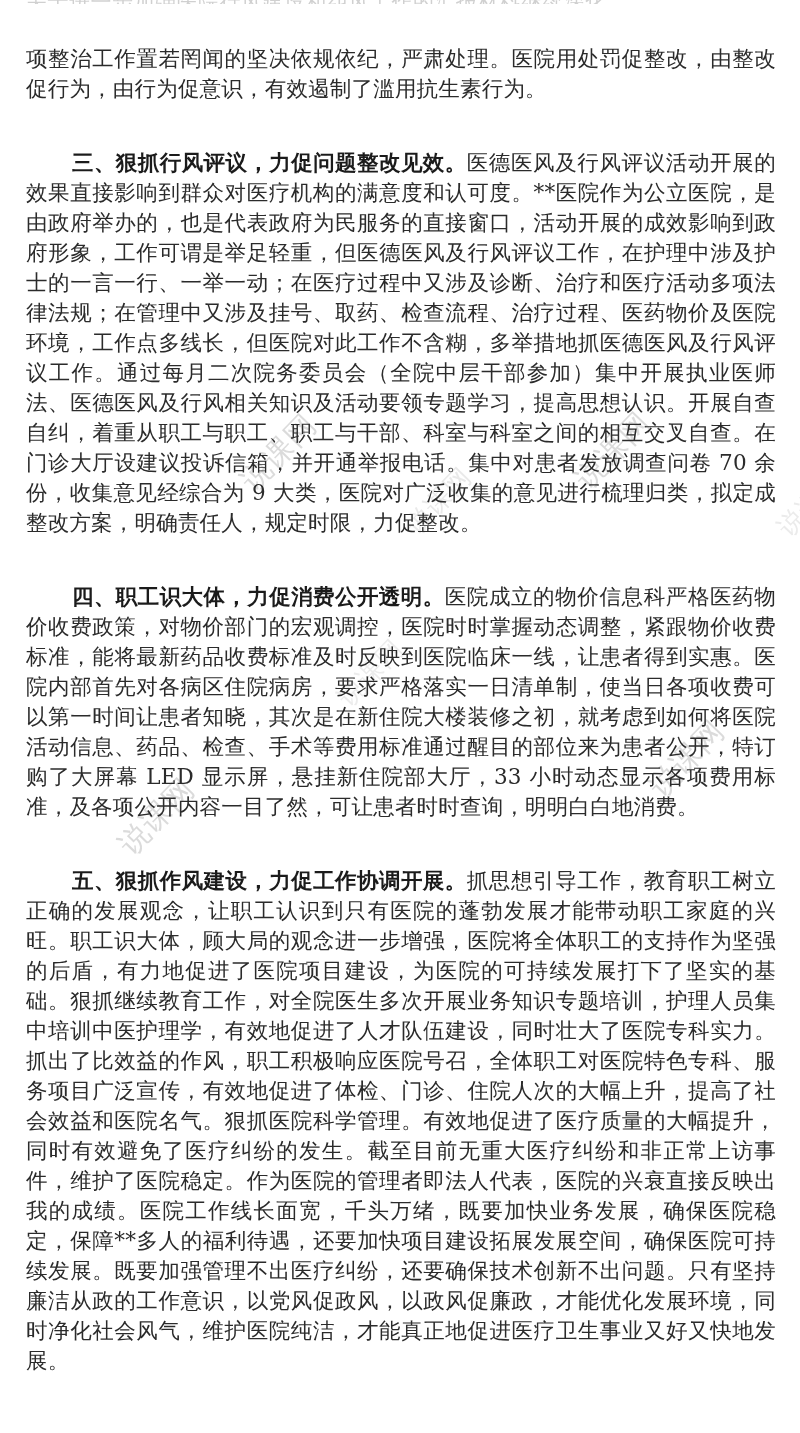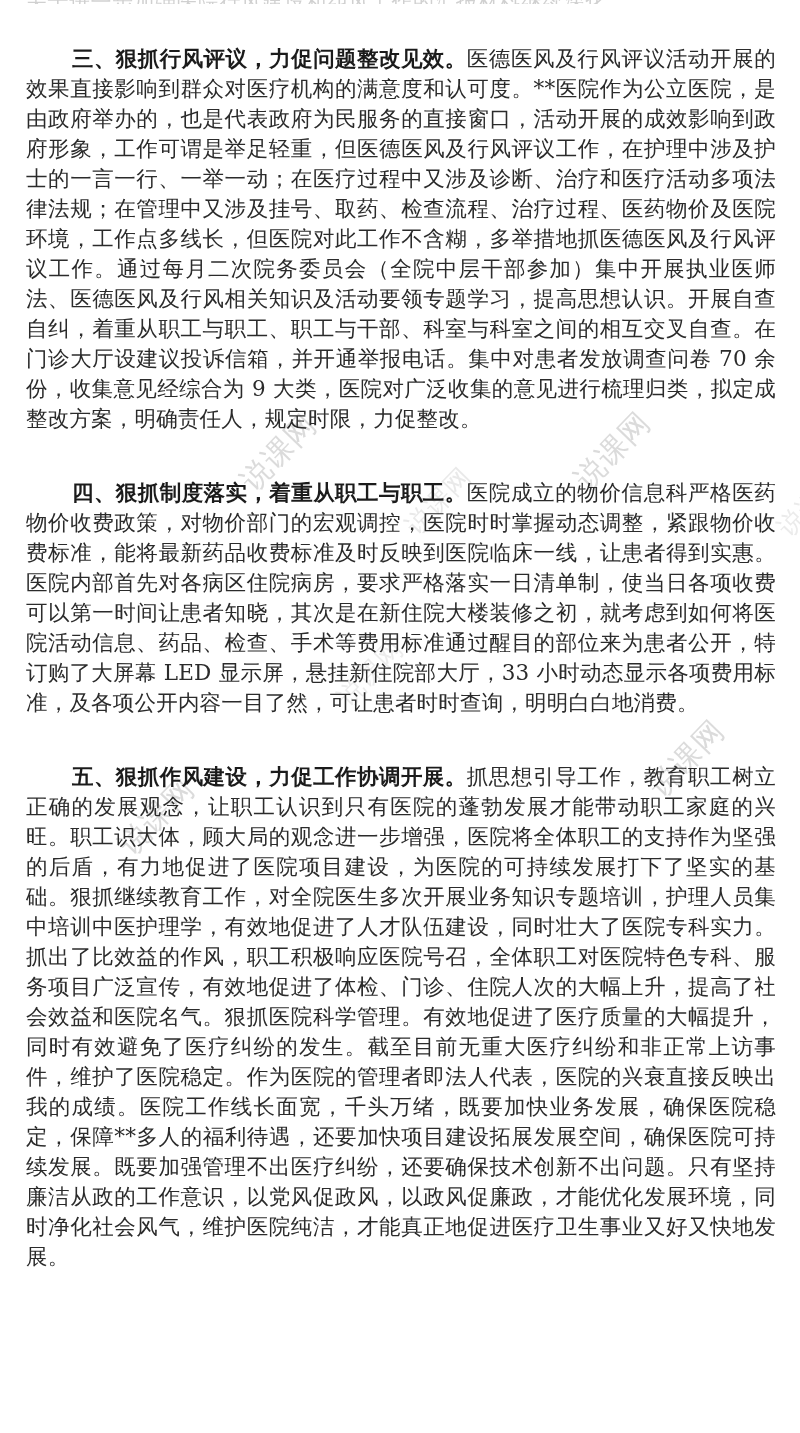--- a/index.html
+++ b/index.html
@@ -109,27 +109,30 @@
   <div class="watermark wm-1">说课网</div>
   <div class="watermark wm-2">说课网</div>
   <div class="watermark wm-3">说课网</div>
   <div class="watermark wm-4">说课网</div>
   <div class="watermark wm-5">说课网</div>
   <div class="watermark wm-6">说课网</div>
   <div class="watermark wm-7">说课网</div>
 
   <div class="content">
 
+    <p class="para">
+      <span class="body-run">项整治工作置若罔闻的坚决依规依纪，严肃处理。医院用处罚促整改，由整改促行为，由行为促意识，有效遏制了滥用抗生素行为。</span>
+    </p>
 
     <p class="para indent">
       <span class="heading">三、狠抓行风评议，力促问题整改见效。</span><span class="body-run">医德医风及行风评议活动开展的效果直接影响到群众对医疗机构的满意度和认可度。**医院作为公立医院，是由政府举办的，也是代表政府为民服务的直接窗口，活动开展的成效影响到政府形象，工作可谓是举足轻重，但医德医风及行风评议工作，在护理中涉及护士的一言一行、一举一动；在医疗过程中又涉及诊断、治疗和医疗活动多项法律法规；在管理中又涉及挂号、取药、检查流程、治疗过程、医药物价及医院环境，工作点多线长，但医院对此工作不含糊，多举措地抓医德医风及行风评议工作。通过每月二次院务委员会（全院中层干部参加）集中开展执业医师法、医德医风及行风相关知识及活动要领专题学习，提高思想认识。开展自查自纠，着重从职工与职工、职工与干部、科室与科室之间的相互交叉自查。在门诊大厅设建议投诉信箱，并开通举报电话。集中对患者发放调查问卷 70 余份，收集意见经综合为 9 大类，医院对广泛收集的意见进行梳理归类，拟定成整改方案，明确责任人，规定时限，力促整改。</span>
     </p>
 
     <p class="para indent">
-      <span class="heading">四、狠抓制度落实，着重从职工与职工。</span><span class="body-run">医院成立的物价信息科严格医药物价收费政策，对物价部门的宏观调控，医院时时掌握动态调整，紧跟物价收费标准，能将最新药品收费标准及时反映到医院临床一线，让患者得到实惠。医院内部首先对各病区住院病房，要求严格落实一日清单制，使当日各项收费可以第一时间让患者知晓，其次是在新住院大楼装修之初，就考虑到如何将医院活动信息、药品、检查、手术等费用标准通过醒目的部位来为患者公开，特订购了大屏幕 LED 显示屏，悬挂新住院部大厅，33 小时动态显示各项费用标准，及各项公开内容一目了然，可让患者时时查询，明明白白地消费。</span>
+      <span class="heading">四、职工识大体，力促消费公开透明。</span><span class="body-run">医院成立的物价信息科严格医药物价收费政策，对物价部门的宏观调控，医院时时掌握动态调整，紧跟物价收费标准，能将最新药品收费标准及时反映到医院临床一线，让患者得到实惠。医院内部首先对各病区住院病房，要求严格落实一日清单制，使当日各项收费可以第一时间让患者知晓，其次是在新住院大楼装修之初，就考虑到如何将医院活动信息、药品、检查、手术等费用标准通过醒目的部位来为患者公开，特订购了大屏幕 LED 显示屏，悬挂新住院部大厅，33 小时动态显示各项费用标准，及各项公开内容一目了然，可让患者时时查询，明明白白地消费。</span>
     </p>
 
     <p class="para indent">
       <span class="heading">五、狠抓作风建设，力促工作协调开展。</span><span class="body-run">抓思想引导工作，教育职工树立正确的发展观念，让职工认识到只有医院的蓬勃发展才能带动职工家庭的兴旺。职工识大体，顾大局的观念进一步增强，医院将全体职工的支持作为坚强的后盾，有力地促进了医院项目建设，为医院的可持续发展打下了坚实的基础。狠抓继续教育工作，对全院医生多次开展业务知识专题培训，护理人员集中培训中医护理学，有效地促进了人才队伍建设，同时壮大了医院专科实力。抓出了比效益的作风，职工积极响应医院号召，全体职工对医院特色专科、服务项目广泛宣传，有效地促进了体检、门诊、住院人次的大幅上升，提高了社会效益和医院名气。狠抓医院科学管理。有效地促进了医疗质量的大幅提升，同时有效避免了医疗纠纷的发生。截至目前无重大医疗纠纷和非正常上访事件，维护了医院稳定。作为医院的管理者即法人代表，医院的兴衰直接反映出我的成绩。医院工作线长面宽，千头万绪，既要加快业务发展，确保医院稳定，保障**多人的福利待遇，还要加快项目建设拓展发展空间，确保医院可持续发展。既要加强管理不出医疗纠纷，还要确保技术创新不出问题。只有坚持廉洁从政的工作意识，以党风促政风，以政风促廉政，才能优化发展环境，同时净化社会风气，维护医院纯洁，才能真正地促进医疗卫生事业又好又快地发展。</span>
     </p>
 
   </div>
 </div>
 
 </body></html>

